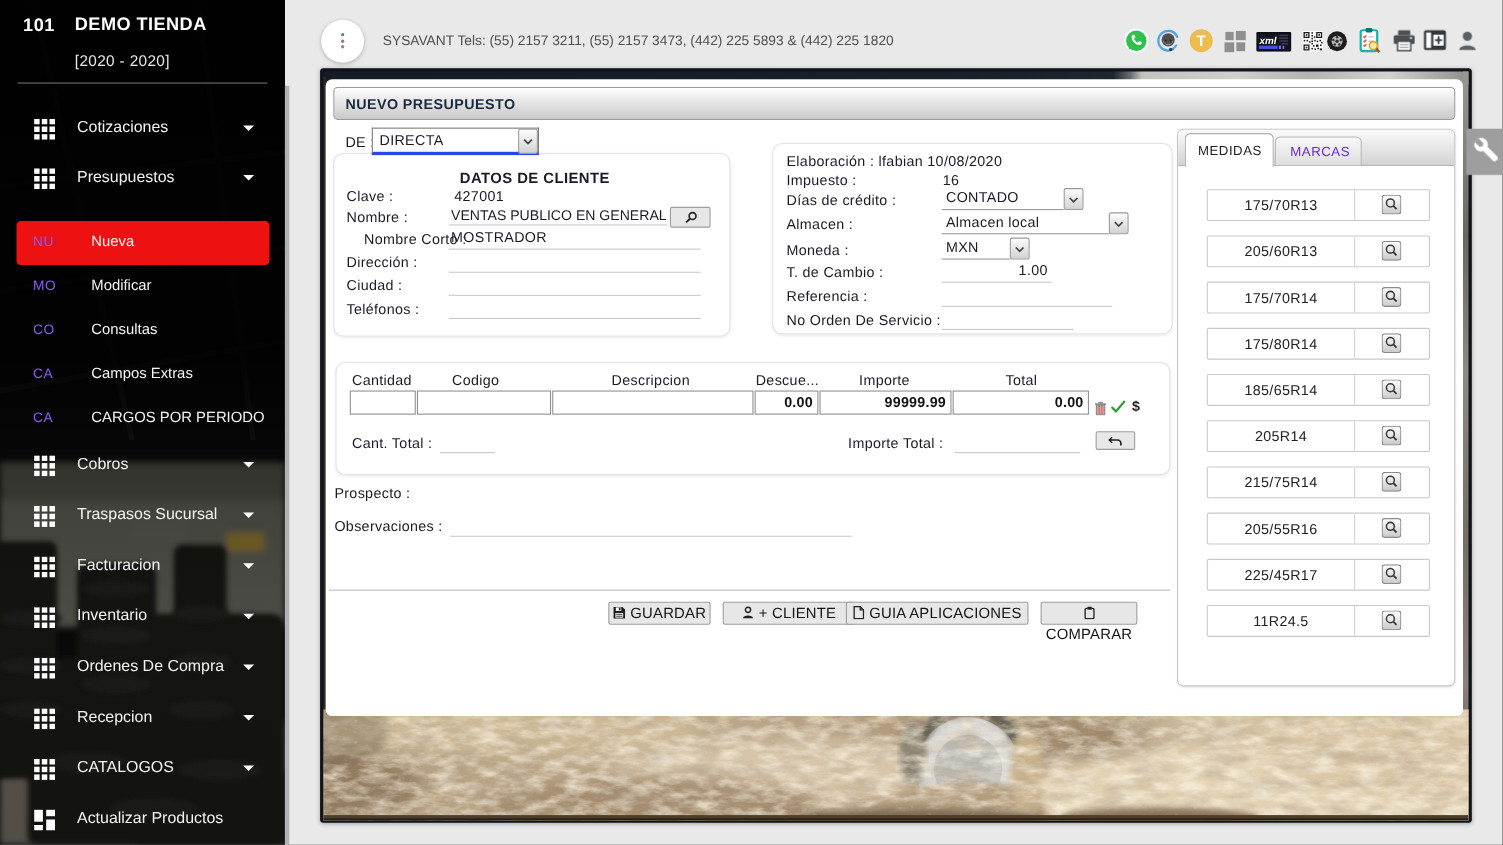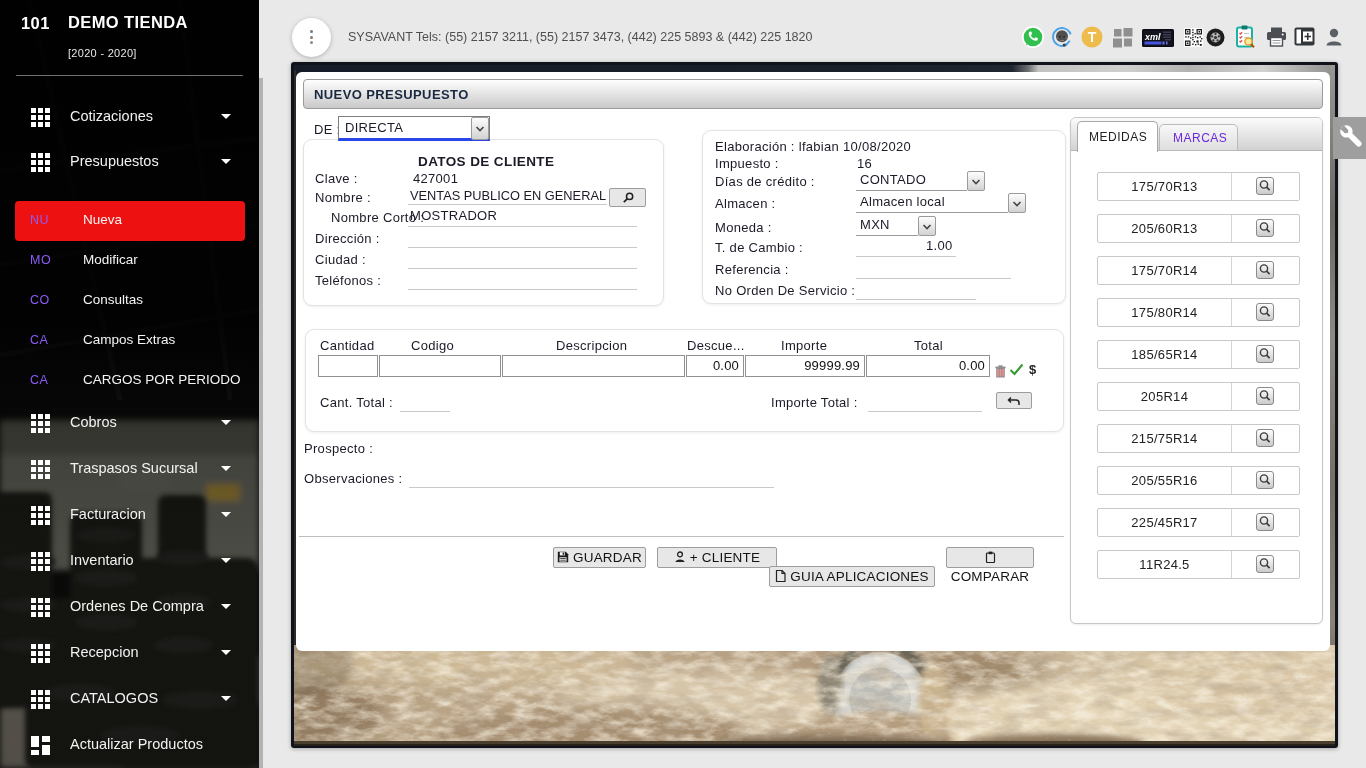--- a/index.html
+++ b/index.html
@@ -2,21 +2,21 @@
 <html><head>
 <meta charset="utf-8">
 <style>
   html,body{margin:0;padding:0;}
   body{width:1366px;height:768px;overflow:hidden;position:relative;background:#e9e9e9;
        font-family:"Liberation Sans",sans-serif;}
   .a{position:absolute;}
   .t{position:absolute;white-space:nowrap;color:#1b1b28;font-size:13px;letter-spacing:.3px;}
   .ul{position:absolute;border-bottom:1px solid #c9c9c9;height:0;}
   .inp{position:absolute;border:1px solid #919191;background:#fff;font-size:13px;color:#111;
-       text-align:right;padding-right:4px;letter-spacing:.2px;box-sizing:border-box;line-height:20px;}
+       text-align:right;padding-right:4px;letter-spacing:.2px;box-sizing:border-box;line-height:20px;font-weight:bold;}
   .card{position:absolute;background:#fff;border:1px solid #e3e3e3;border-radius:9px;
         box-shadow:0 1px 3px rgba(0,0,0,.07);}
   .btn{position:absolute;background:#e7e7e7;border:1px solid #9d9d9d;border-radius:2px;
        font-size:13.5px;color:#141414;text-align:center;letter-spacing:.2px;box-sizing:border-box;}
   .selarrow{position:absolute;background:linear-gradient(#fdfdfd,#d2d2d2);border:1px solid #9a9a9a;
        border-radius:2px;box-sizing:border-box;}
   .sbcat{position:absolute;left:70px;color:#f2f2f2;font-size:14.5px;letter-spacing:0;white-space:nowrap;}
   .sbpre{position:absolute;left:30px;color:#8b5cf6;font-size:12.5px;letter-spacing:.5px;}
   .sbsub{position:absolute;left:83px;color:#f4f4f4;font-size:13.5px;letter-spacing:0;white-space:nowrap;}
   .caret{position:absolute;left:221px;width:0;height:0;border-left:5px solid transparent;
@@ -82,21 +82,21 @@
       <line x1="0" y1="355" x2="259" y2="310"></line>
       <line x1="0" y1="265" x2="259" y2="225"></line>
       <line x1="0" y1="170" x2="259" y2="138"></line>
       <line x1="30" y1="0" x2="120" y2="400"></line>
       <line x1="180" y1="0" x2="230" y2="400"></line>
     </g>
     <rect width="259" height="768" fill="url(#sbfade)"></rect>
   </svg>
   <div class="t" style="left:21px;top:14px;font-size:16.5px;font-weight:bold;color:#fff;letter-spacing:.4px;">101</div>
   <div class="t" style="left:68px;top:13px;font-size:16.5px;font-weight:bold;color:#fff;letter-spacing:.4px;">DEMO TIENDA</div>
-  <div class="t" style="left:68px;top:47px;font-size:11px;color:#e8e8e8;">[2020 - 2020]</div>
+  <div class="t" style="left:68px;top:47px;font-size:14px;color:#e8e8e8;">[2020 - 2020]</div>
   <div class="a" style="left:16px;top:75px;width:227px;border-top:1px solid #6f6f6f;"></div>
 
   <svg class="a" style="left:31px;top:108px;" width="19" height="19" viewBox="0 0 19 19">
       <g fill="#fff">
         <rect width="5" height="5"></rect>
         <rect x="7" width="5" height="5"></rect>
         <rect x="14" width="5" height="5"></rect>
         <rect y="7" width="5" height="5"></rect>
         <rect x="7" y="7" width="5" height="5"></rect>
         <rect x="14" y="7" width="5" height="5"></rect>
@@ -461,21 +461,21 @@
         <line x1="3.2" y1="9.2" x2="8.8" y2="9.2"></line>
       </g>
     </svg>
   GUARDAR</div>
 <div class="btn" style="left:657px;top:547px;width:120px;height:21px;line-height:19px;">
   <svg width="12" height="12" viewBox="0 0 12 12" style="vertical-align:-1px;">
       <circle cx="6" cy="3.4" r="2.4" fill="none" stroke="#222" stroke-width="1.3"></circle>
       <path d="M1.5,11 c0-3.4 9-3.4 9,0z" fill="#222"></path>
     </svg>
   + CLIENTE</div>
-<div class="btn" style="left:769px;top:566px;width:166px;height:21px;line-height:19px;">
+<div class="btn" style="left:769px;top:547px;width:166px;height:21px;line-height:19px;">
   <svg width="11" height="12" viewBox="0 0 11 12" style="vertical-align:-1px;">
       <path d="M1.5,0.5 h5.5 l3,3 v8 h-8.5z" fill="none" stroke="#222" stroke-width="1.2"></path>
       <path d="M7,0.5 v3 h3" fill="none" stroke="#222" stroke-width="1.2"></path>
     </svg>
   GUIA APLICACIONES</div>
 <div class="btn" style="left:946px;top:547px;width:88px;height:21px;line-height:19px;">
   <svg width="11" height="12" viewBox="0 0 11 12" style="vertical-align:-1px;">
       <rect x="1.5" y="2" width="8" height="9.5" rx="1" fill="none" stroke="#222" stroke-width="1.2"></rect>
       <rect x="3.6" y="0.6" width="3.8" height="2.6" fill="#222"></rect>
     </svg>

